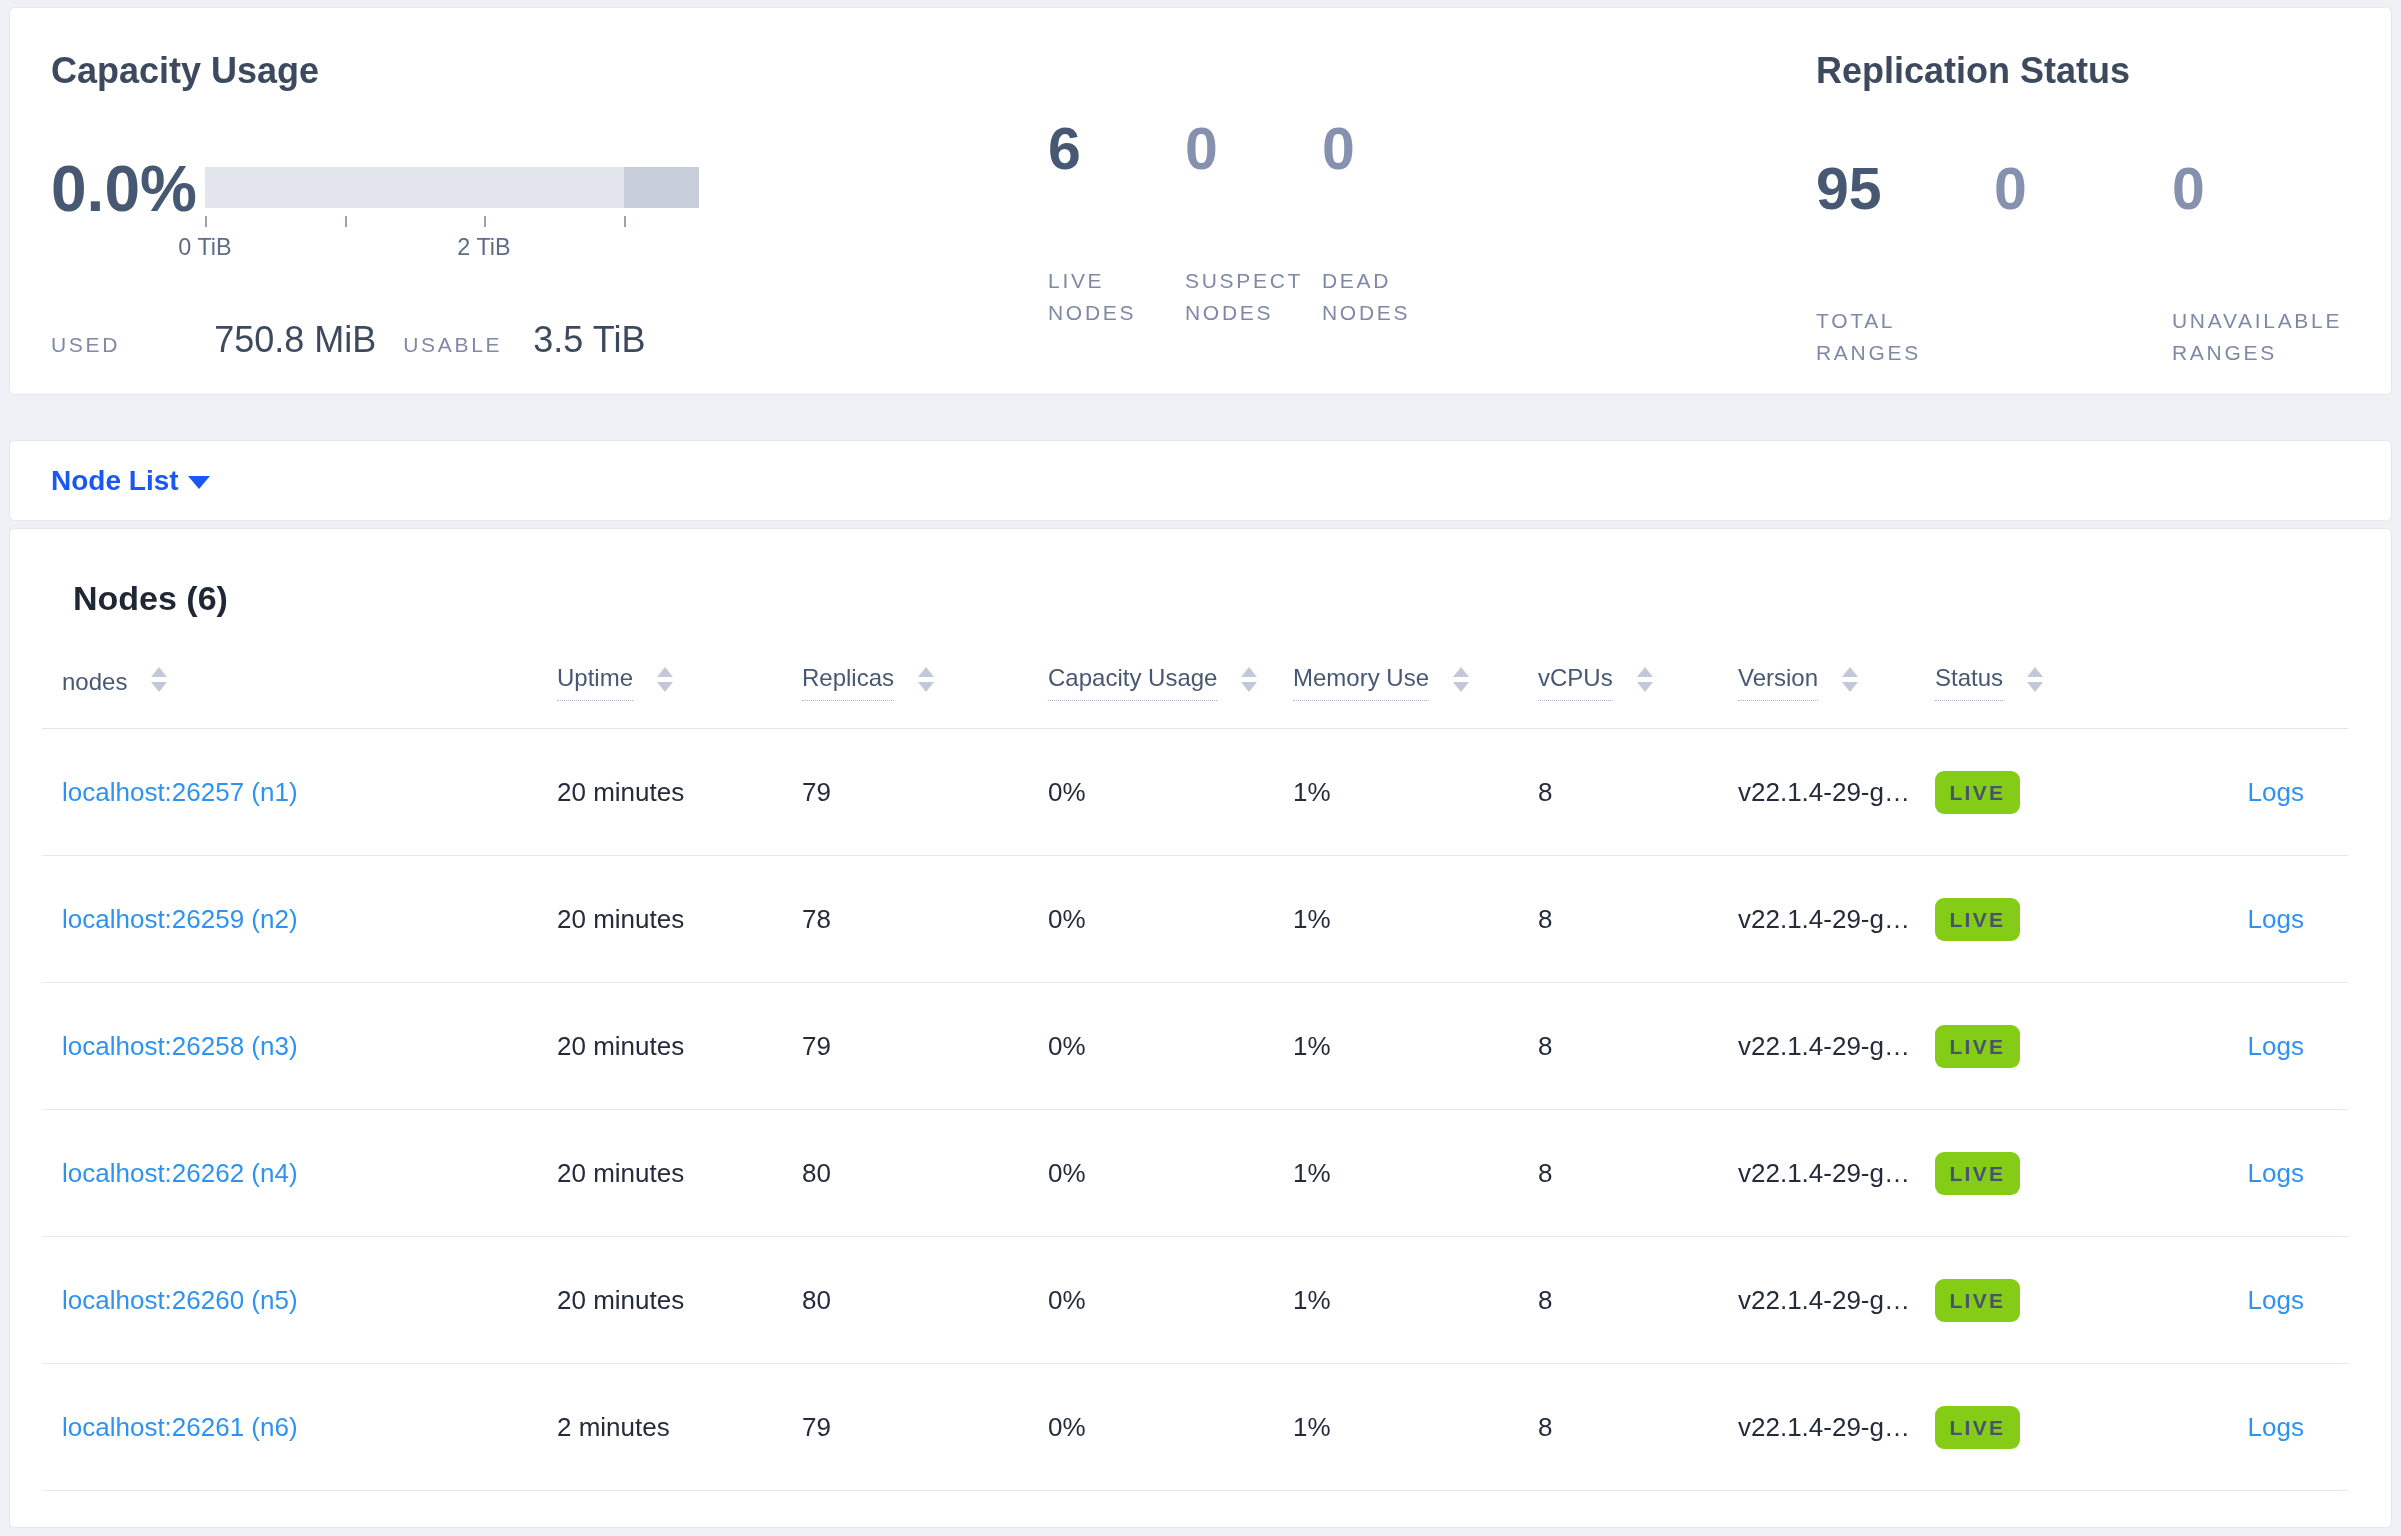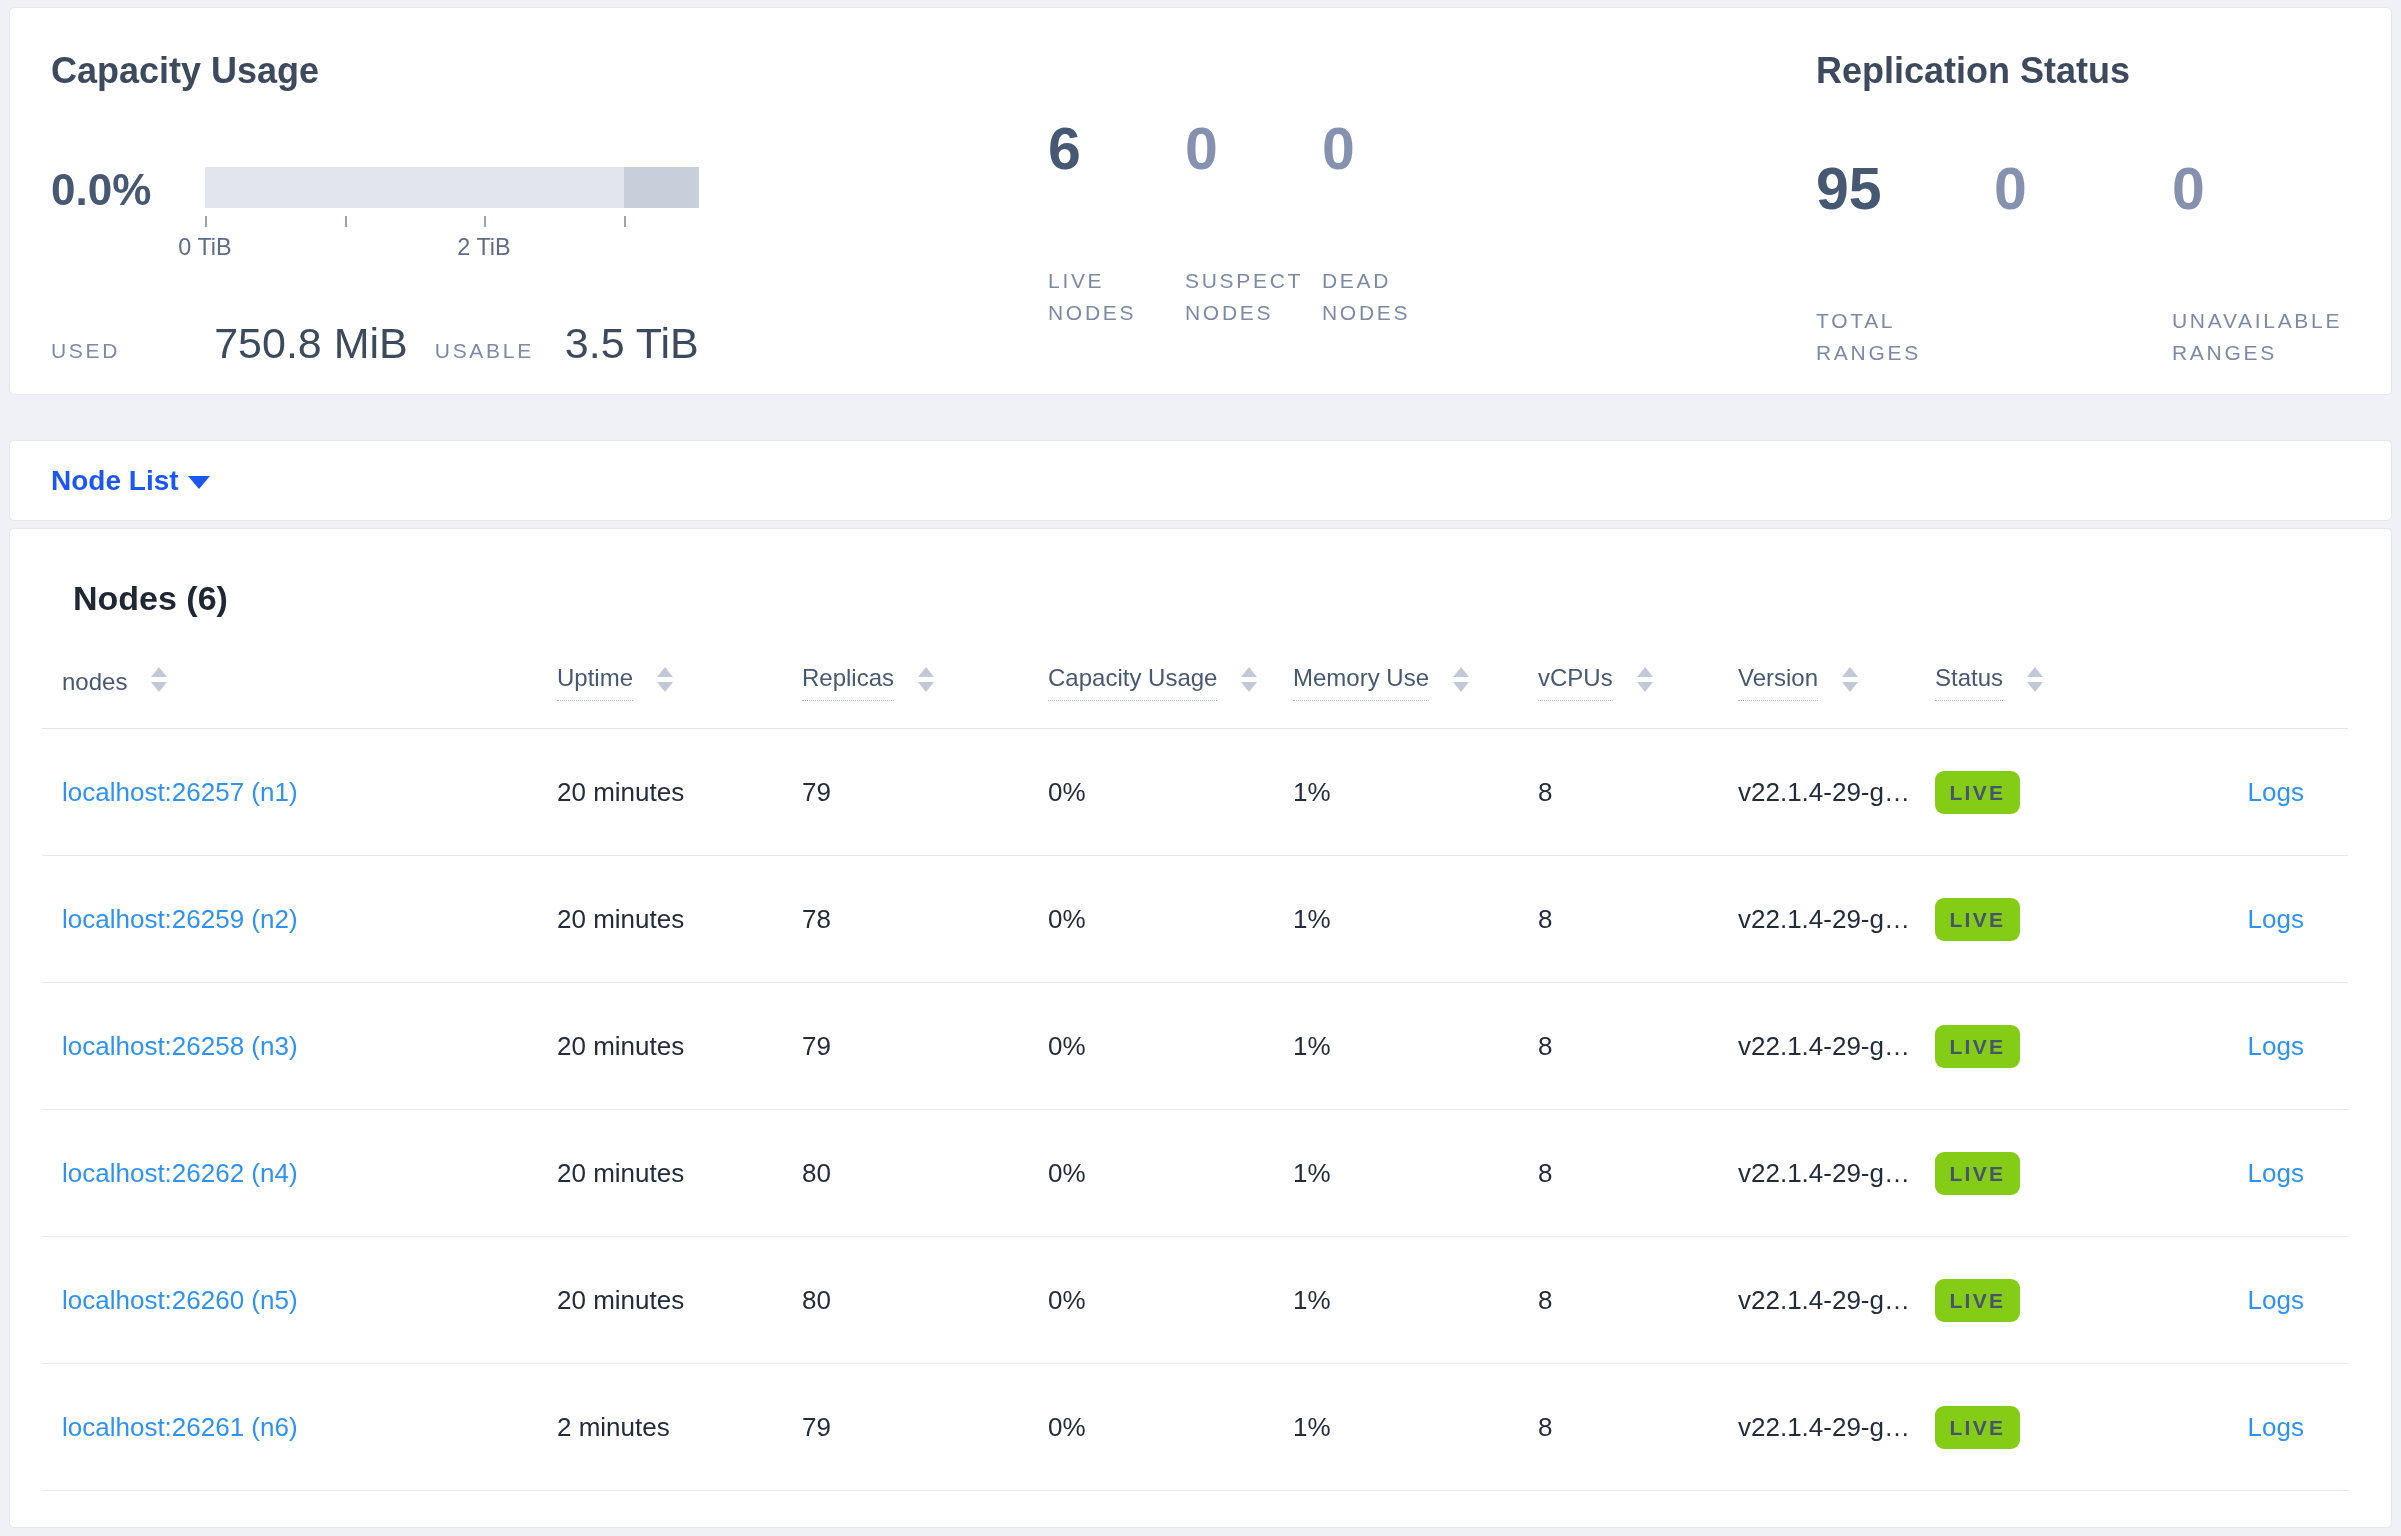--- a/index.html
+++ b/index.html
@@ -33,34 +33,34 @@
   
   .sec{box-sizing:border-box;}
   .sec-capacity{width:997px;}
   .sec-nodes{width:768px;}
   .sec-repl{flex:1;}
   .sec-title{
     font-size:36px;line-height:40px;font-weight:600;color:#3d4a5e;
   }
   .cap-content{display:flex;align-items:flex-start;margin-top:69px;}
   .cap-pct{
-    width:154px;font-size:44px;line-height:59px;font-weight:700;color:#475872;
+    width:154px;font-size:64px;line-height:59px;font-weight:700;color:#475872;
   }
   .cap-chart{width:494px;}
   .bar{position:relative;width:494px;height:41px;background:#e2e5ec;margin-top:7.2px;}
   .bar-tail{position:absolute;left:419px;right:0;top:0;bottom:0;background:#c9cedb;}
   .ticks{position:relative;height:12.6px;margin-top:7.2px;}
   .tick{position:absolute;top:0;width:1.8px;height:11.7px;background:#99a3b8;}
   .tick-labels{position:relative;height:27px;margin-top:5.4px;font-size:23.4px;color:#5f6c88;}
   .tick-label{position:absolute;transform:translateX(-50%);white-space:nowrap;}
   .cap-stats{display:flex;align-items:baseline;margin-top:58px;}
   .mini-label{
     font-size:21px;letter-spacing:2.7px;color:#7e89a6;font-weight:400;
   }
-  .cap-value{font-size:43px;font-weight:500;color:#3d4a5e;}
+  .cap-value{font-size:36px;font-weight:500;color:#3d4a5e;}
   .ml-used-val{margin-left:94px;}
   .ml-usable{margin-left:27px;}
   .ml-usable-val{margin-left:31px;}
 
   .stats-row{display:flex;margin-top:69px;height:209px;}
   .stat{display:flex;flex-direction:column;box-sizing:border-box;}
   .stat-n{width:137px;}
   .stat-r{width:178px;}
   .stat-num{font-size:59px;line-height:59px;font-weight:700;color:#475872;}
   .stat.muted .stat-num{color:#8591af;}

